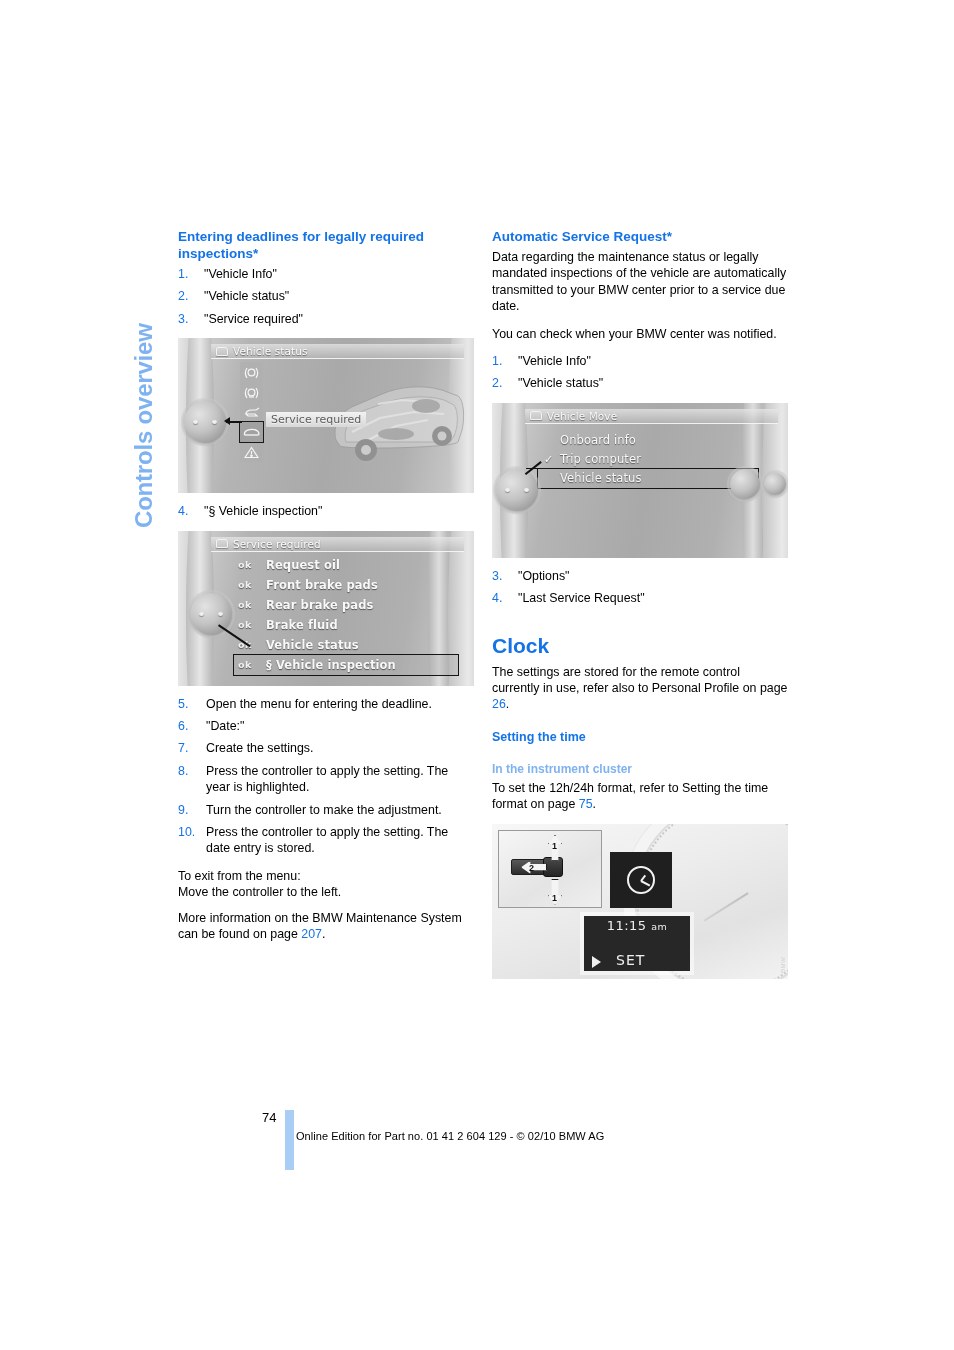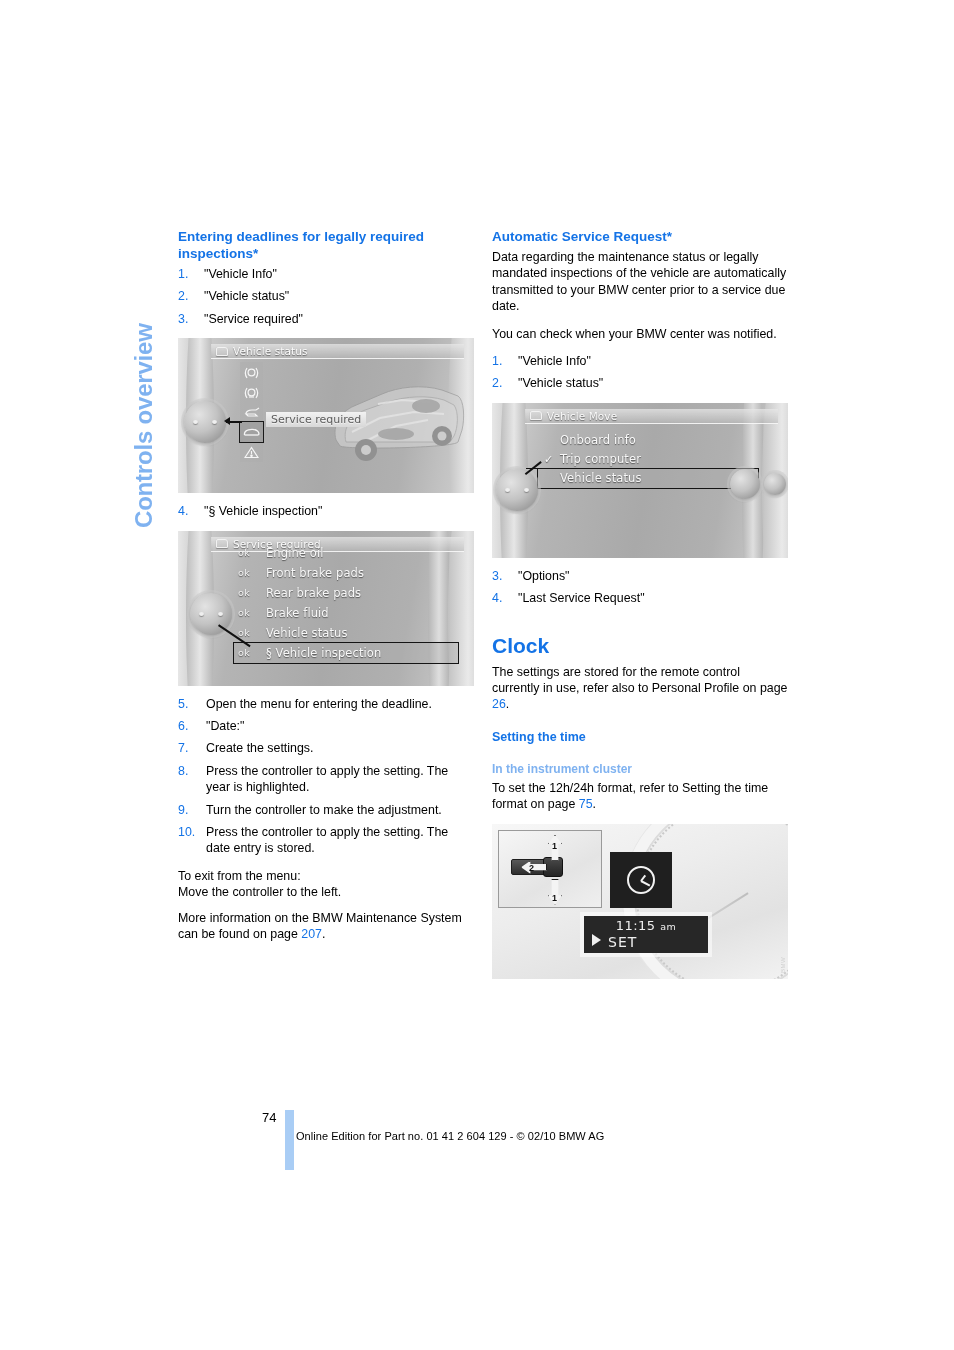--- a/index.html
+++ b/index.html
@@ -211,21 +211,21 @@
     letter-spacing: .1px;
   }
   .menu .mi .check {
     position: absolute; left: 6px; top: 3px;
     color: #ffffff; font-size: 11px; font-weight: bold;
   }
   .menu .mi.boxed {
     outline: 1.7px solid #141414;
     background: rgba(168,168,168,.35);
   }
-  .menu.svc { left: 56px; top: 12px; right: 16px; }
+  .menu.svc { left: 56px; top: 24px; right: 16px; font-weight: bold; }
   .menu.svc .mi { padding-left: 32px; height: 20px; }
   .menu.svc .mi .ok {
     position: absolute; left: 4px; top: 4px;
     font-size: 9.5px; color: #f2f2f2;
     letter-spacing: .4px;
   }
 
   
   .cluster {
     position: relative;
@@ -308,35 +308,35 @@
     border: 2px solid #f2f2f2;
     position: relative;
   }
   .cluster .clock-face i {
     position: absolute; background: #f2f2f2; display:block;
   }
   .cluster .hand-h { width: 7px; height: 2px; left: 12px; top: 12px; transform-origin: left center; transform: rotate(-52deg); }
   .cluster .hand-m { width: 10px; height: 2px; left: 12px; top: 12px; transform-origin: left center; transform: rotate(28deg); }
   .cluster .time-panel {
     position: absolute; left: 92px; top: 92px;
-    width: 124px;
+    width: 106px;
     background: #272727;
     padding: 2px 0 3px 0;
     box-shadow: 0 0 0 4px rgba(255,255,255,.55);
   }
   .cluster .time-val {
     color: #efefef; font-size: 13px;
     text-align: center;
     letter-spacing: .5px;
     font-family: "DejaVu Sans", sans-serif;
   }
   .cluster .time-val small { font-size: 9.5px; }
   .cluster .set-row {
-    display: flex; align-items: flex-start; gap: 7px;
-    padding-left: 8px; margin-top: 1px;
+    display: flex; align-items: flex-end; gap: 15px;
+    padding-left: 8px; margin-top: 19px;
   }
   .cluster .set-tri {
     width: 0; height: 0;
     border-top: 6px solid transparent;
     border-bottom: 6px solid transparent;
     border-left: 9px solid #efefef;
   }
   .cluster .set-txt { color: #efefef; font-size: 14px; letter-spacing: 1px; }
   .cluster .watermark {
     position: absolute; right: 2px; bottom: 6px;
@@ -484,21 +484,21 @@
       <div class="swoosh sw4"></div>
 
       <div class="titlebar">
         <span class="tb-icon"></span>
         <span class="tb-label">Service required</span>
       </div>
 
       <div class="menu svc">
         <div class="mi">
           <span class="ok">ok</span>
-          <span>Engine oil</span>
+          <span>Request oil</span>
         </div>
         <div class="mi">
           <span class="ok">ok</span>
           <span>Front brake pads</span>
         </div>
         <div class="mi">
           <span class="ok">ok</span>
           <span>Rear brake pads</span>
         </div>
         <div class="mi">

